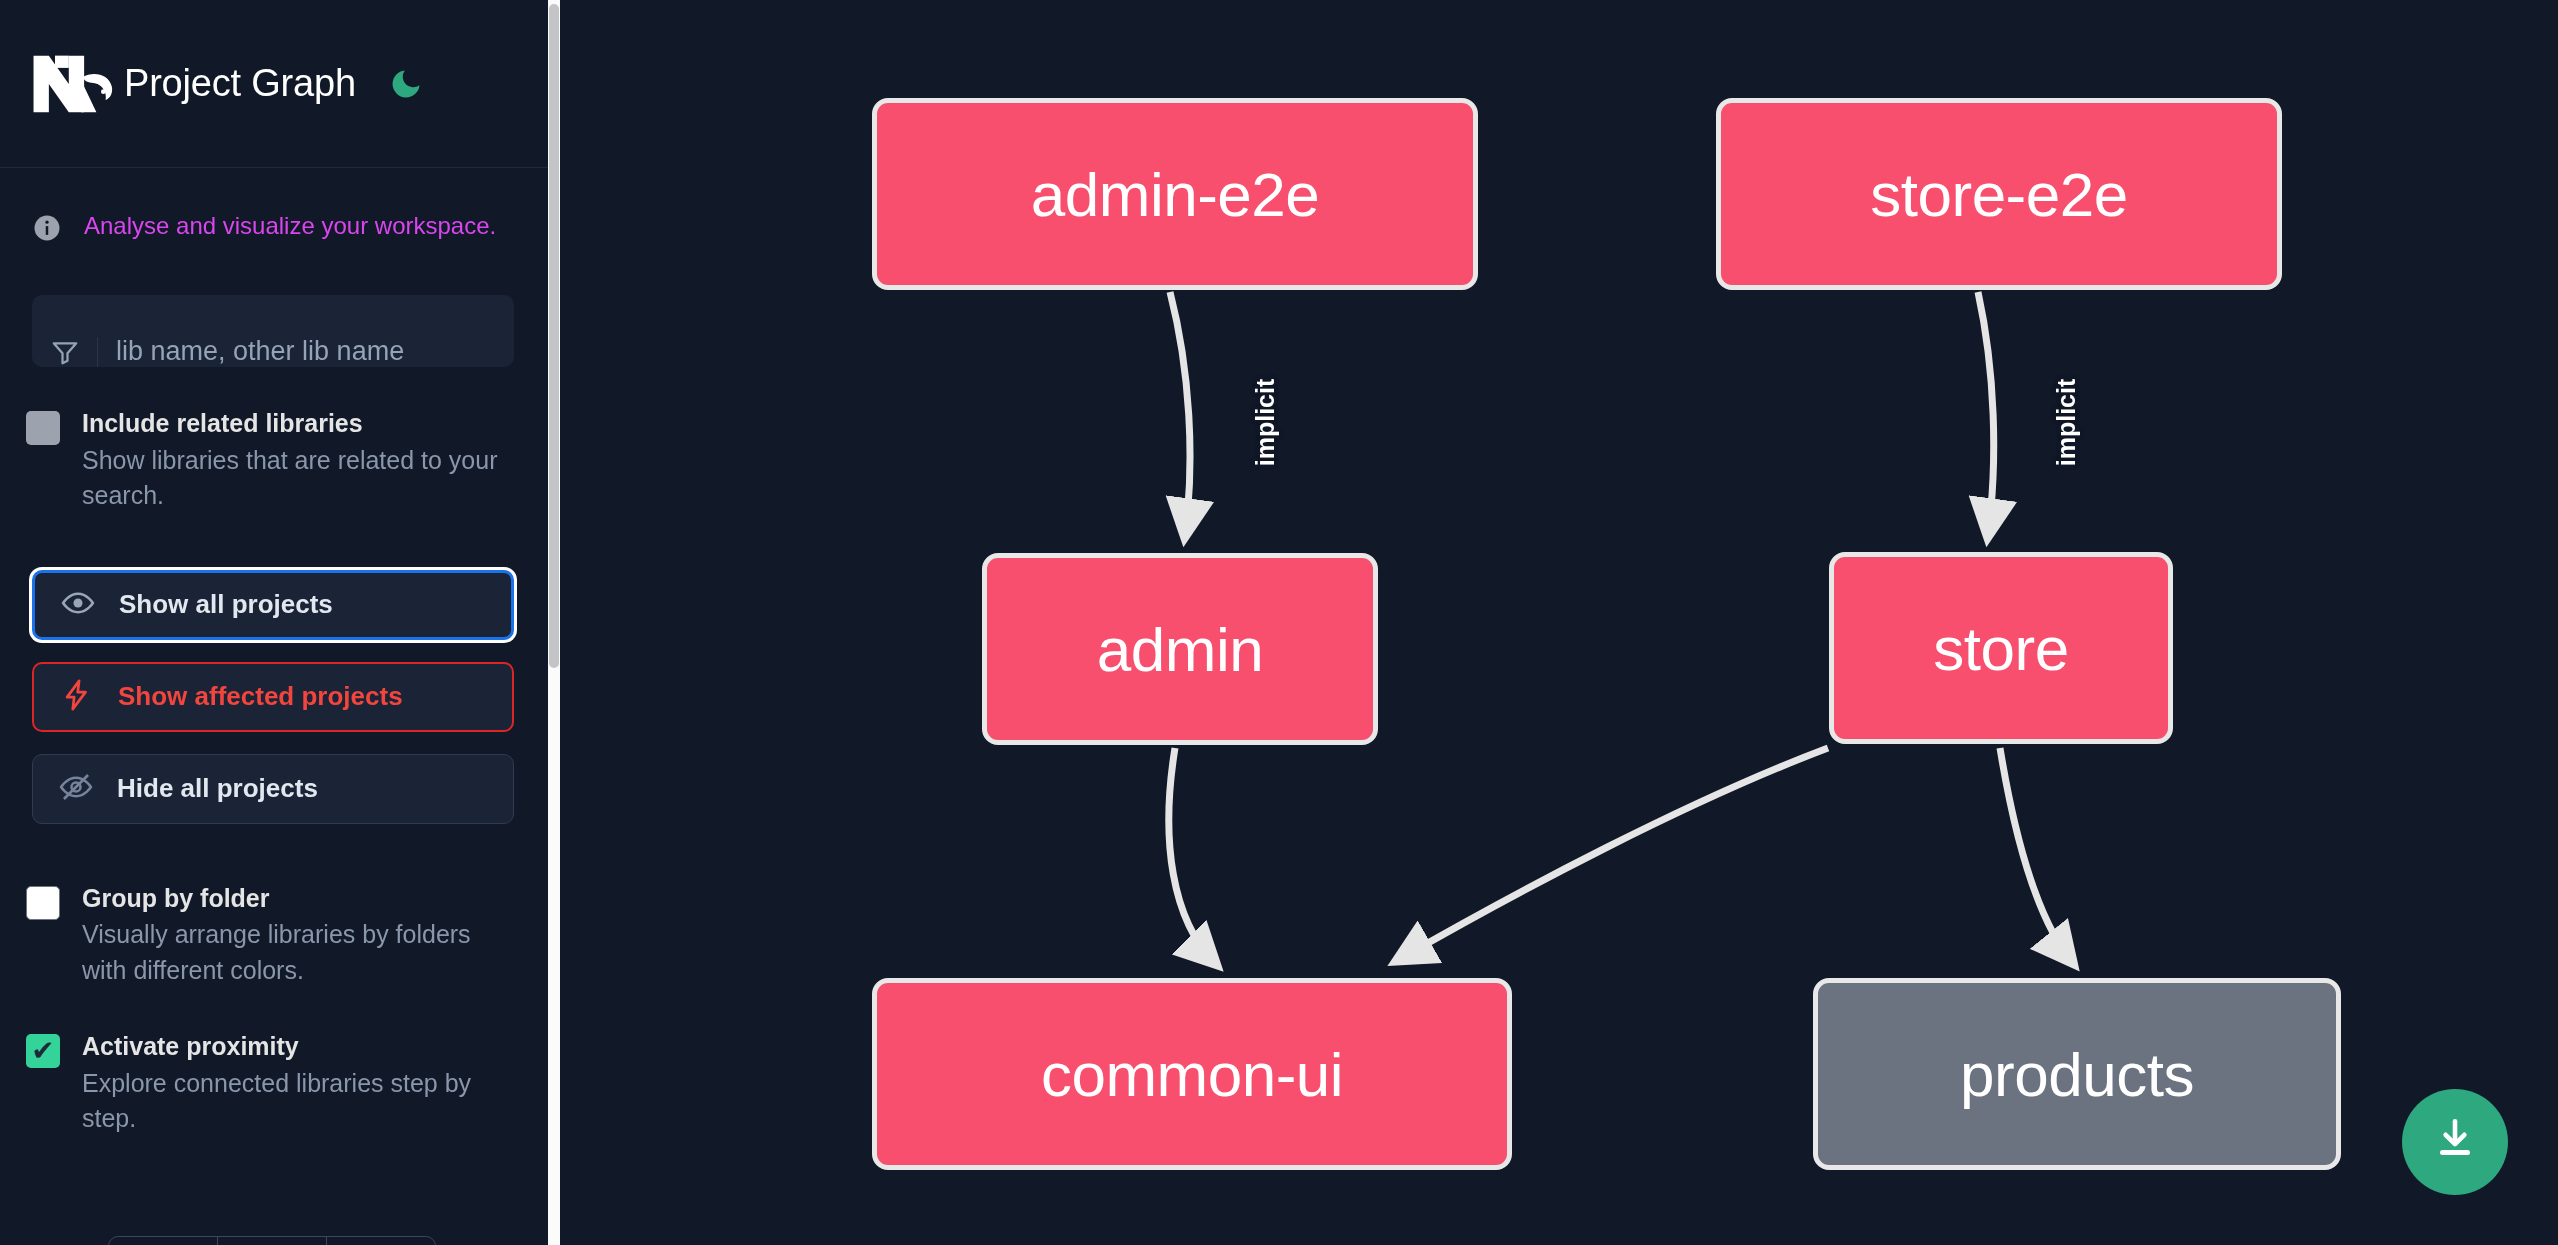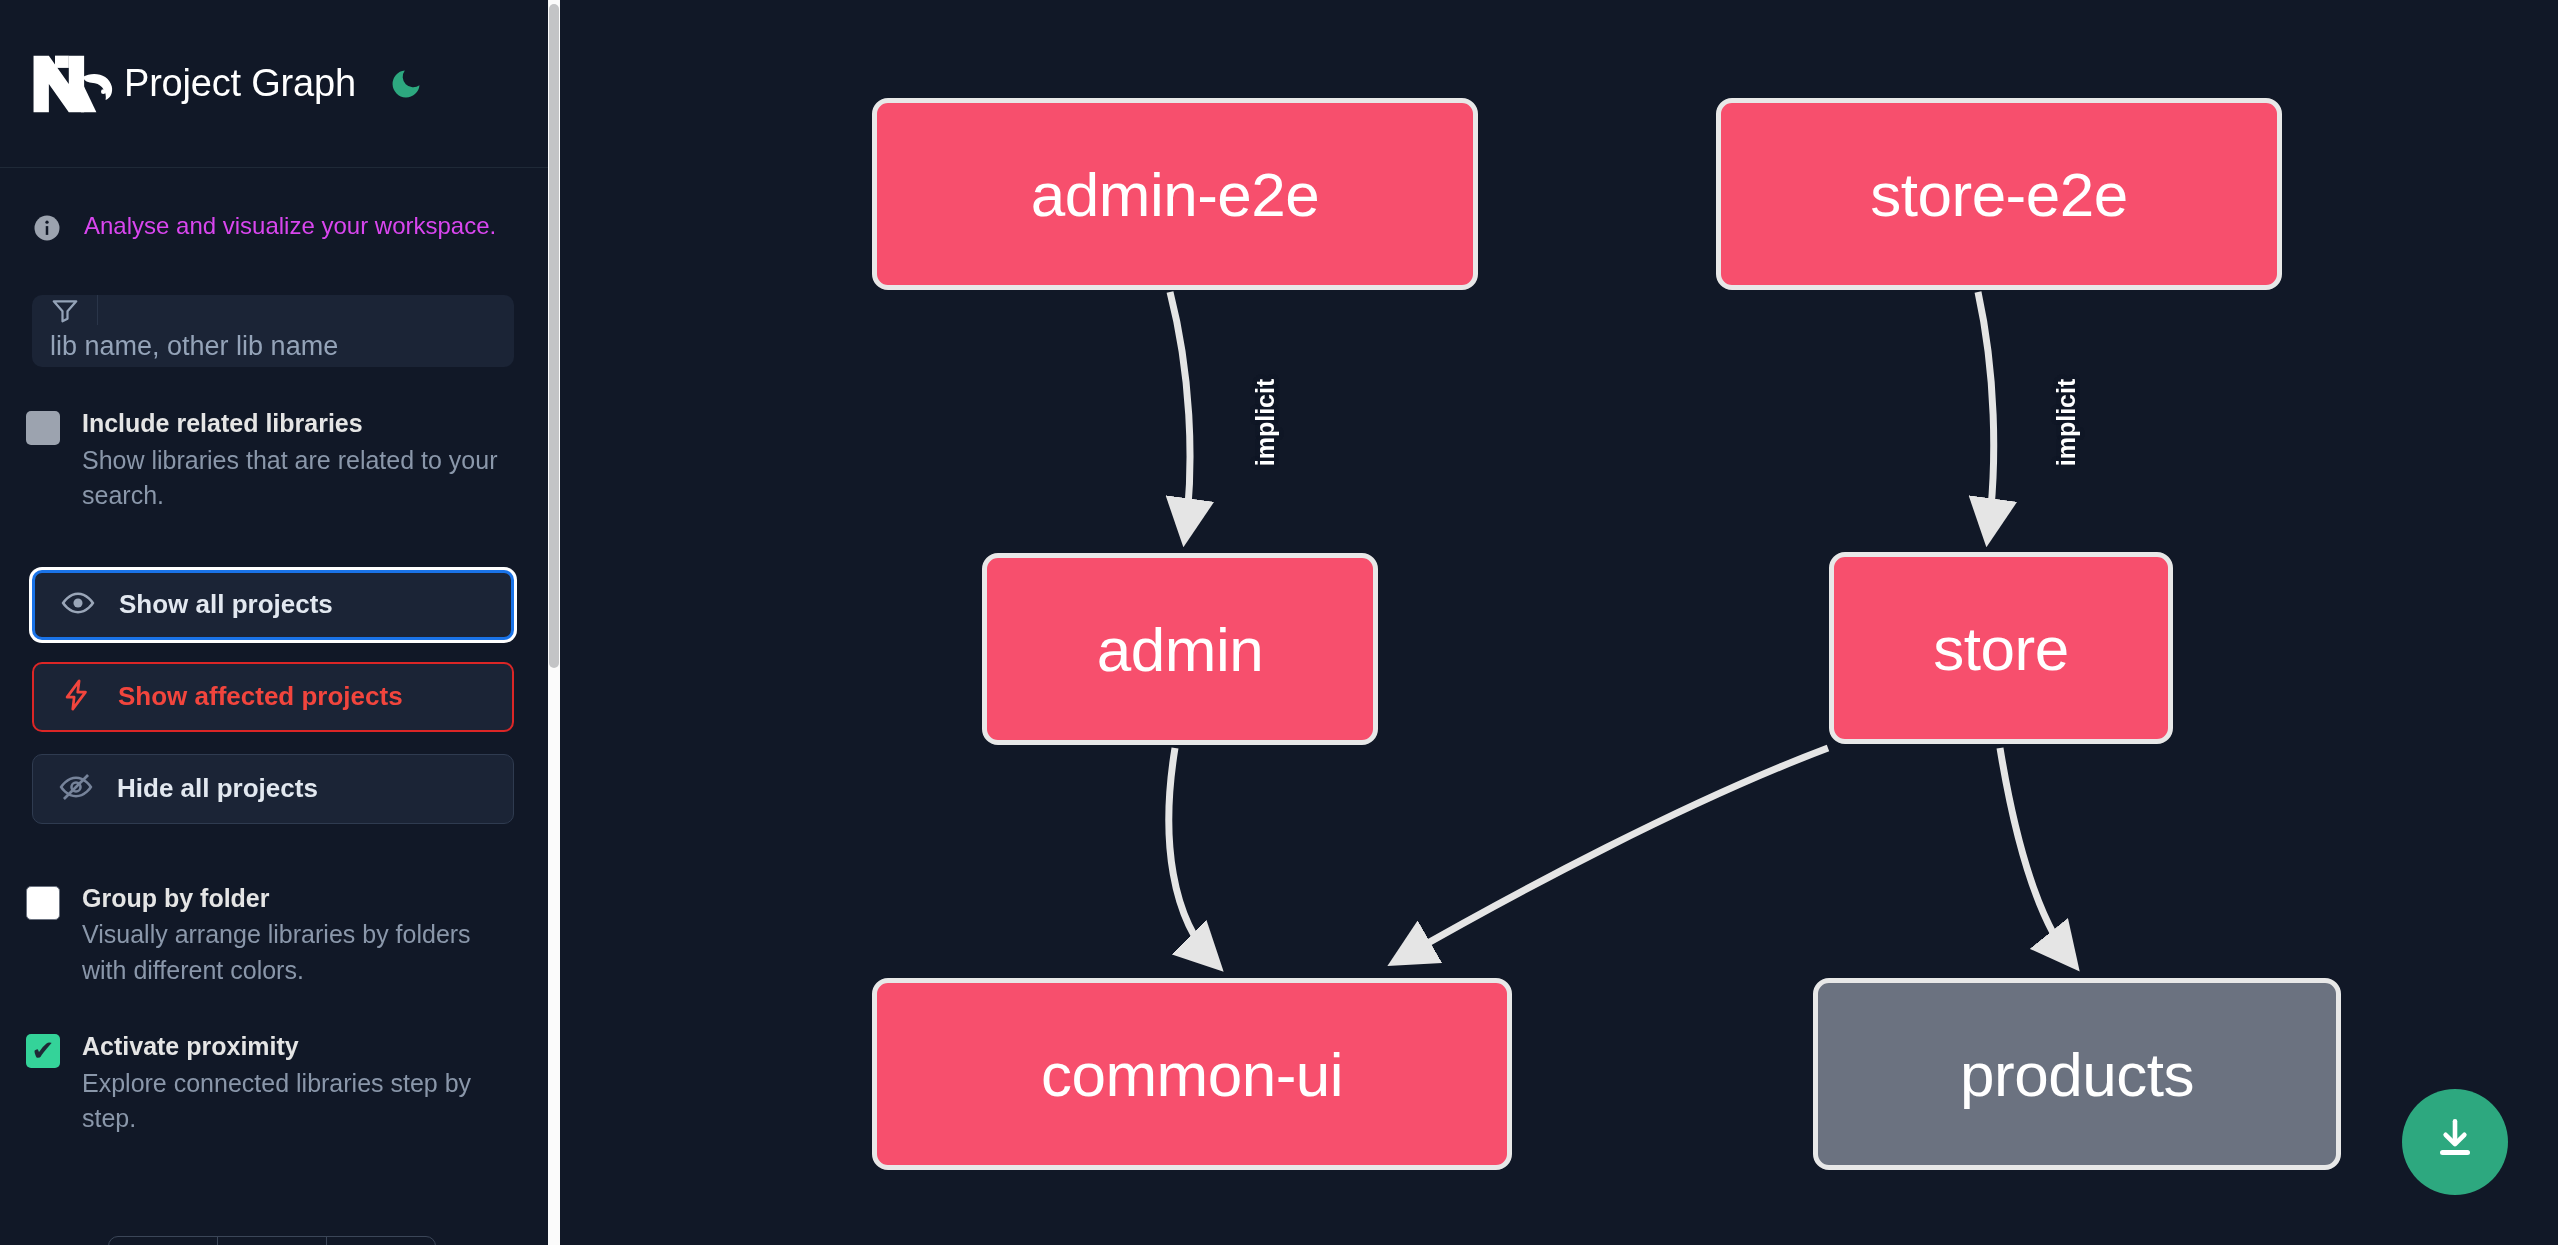--- a/index.html
+++ b/index.html
@@ -29,22 +29,22 @@
   }
   .moon-btn { margin-left:28px; width:44px; height:44px; display:flex;
     align-items:center; justify-content:center; cursor:pointer; }
 
   .sb-note { display:flex; align-items:flex-start; gap:22px;
     padding:42px 34px 0 32px; }
   .info-icon { flex:0 0 auto; margin-top:3px; }
   .sb-note-text { color:#d946ef; font-size:24px; line-height:1.35; }
 
   .search-wrap {
-    margin:48px 34px 0 32px; height:72px; display:flex; align-items:flex-start;
-    background:#1b2436; border-radius:10px; overflow:hidden;flex-direction:column;
+    margin:48px 34px 0 32px; height:72px; display:flex; align-items:flex-end;
+    background:#1b2436; border-radius:10px; overflow:hidden;
   }
   .search-icon-box {
     width:66px; display:flex; align-items:center; justify-content:center;
     border-right:1px solid #2a3549; flex:0 0 auto;
   }
   .search-input {
     flex:1; background:transparent; border:none; outline:none;
     color:#cbd5e1; font-size:27px; padding:0 18px;
     font-family:"Liberation Sans", sans-serif;
   }

